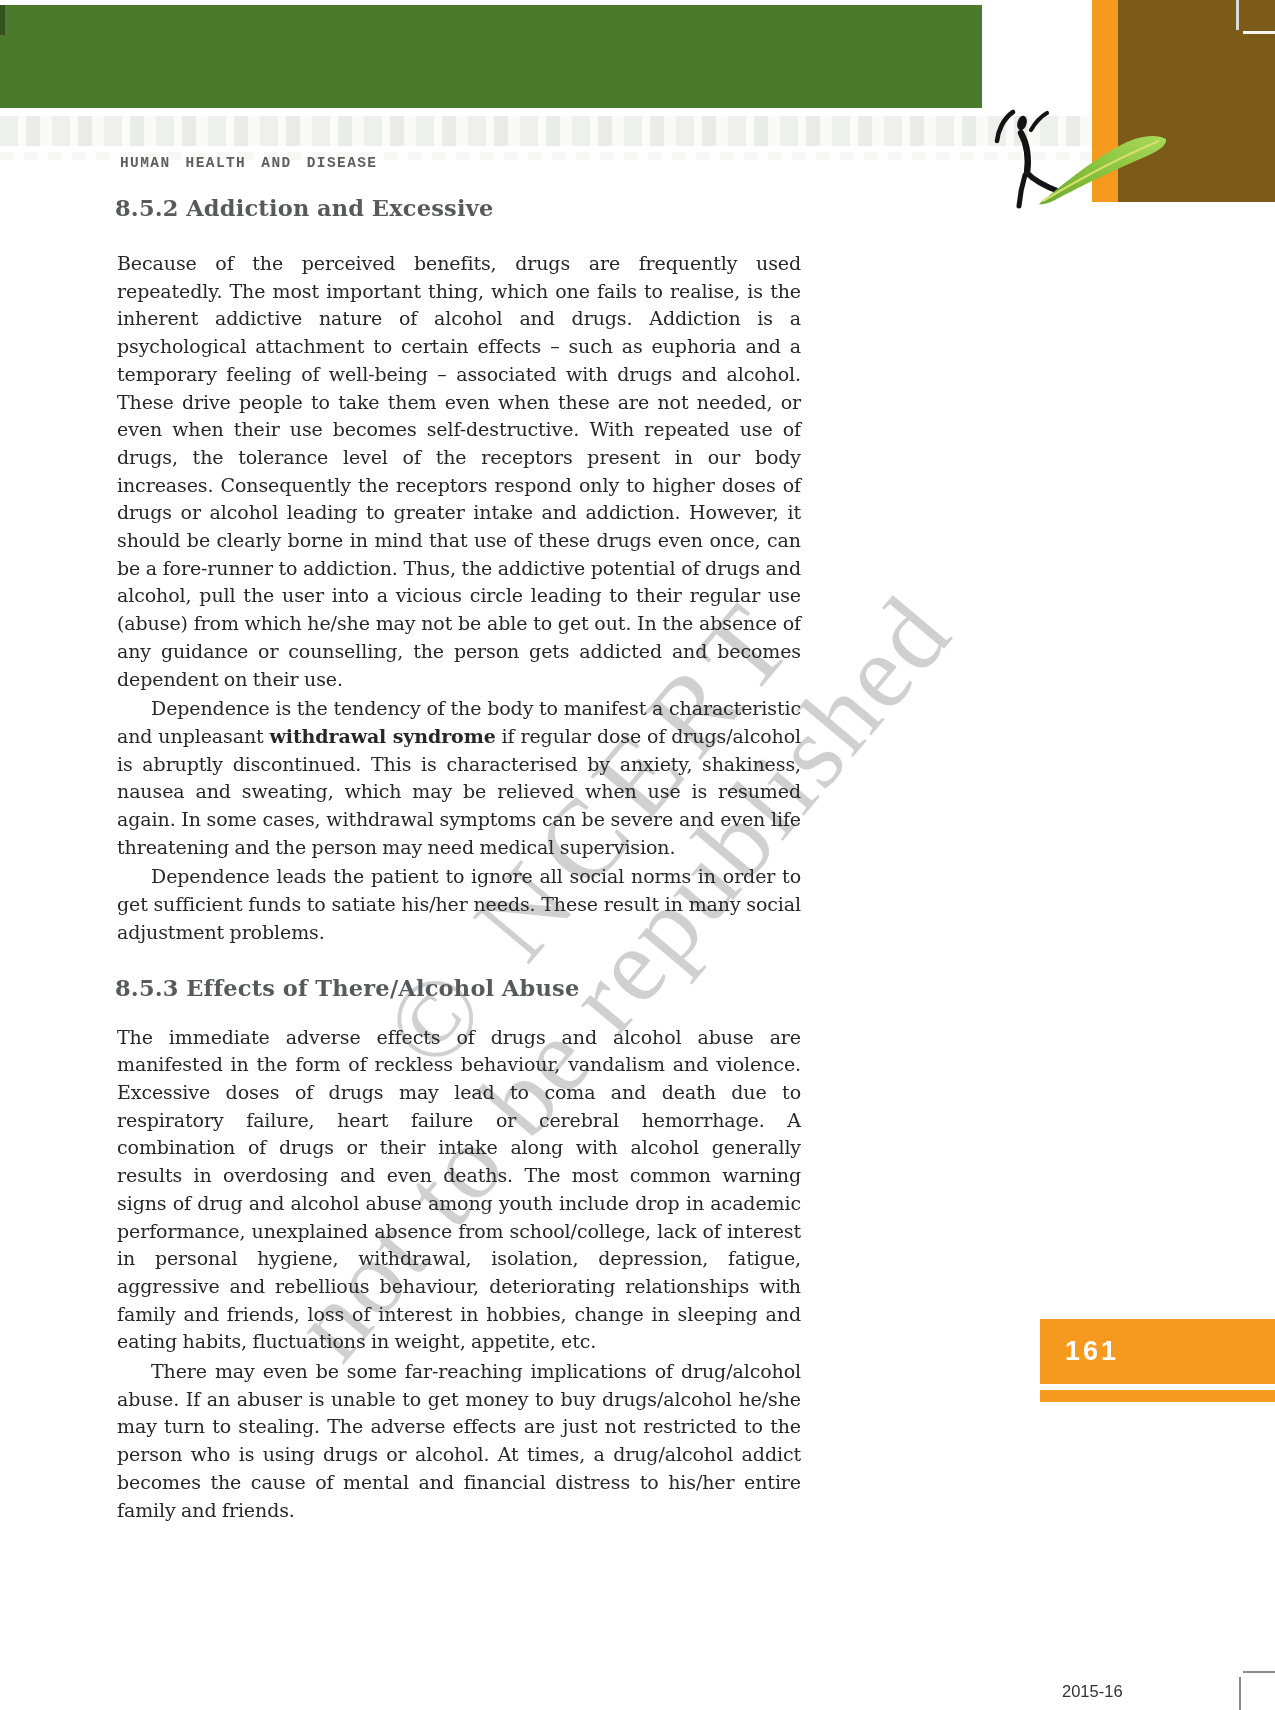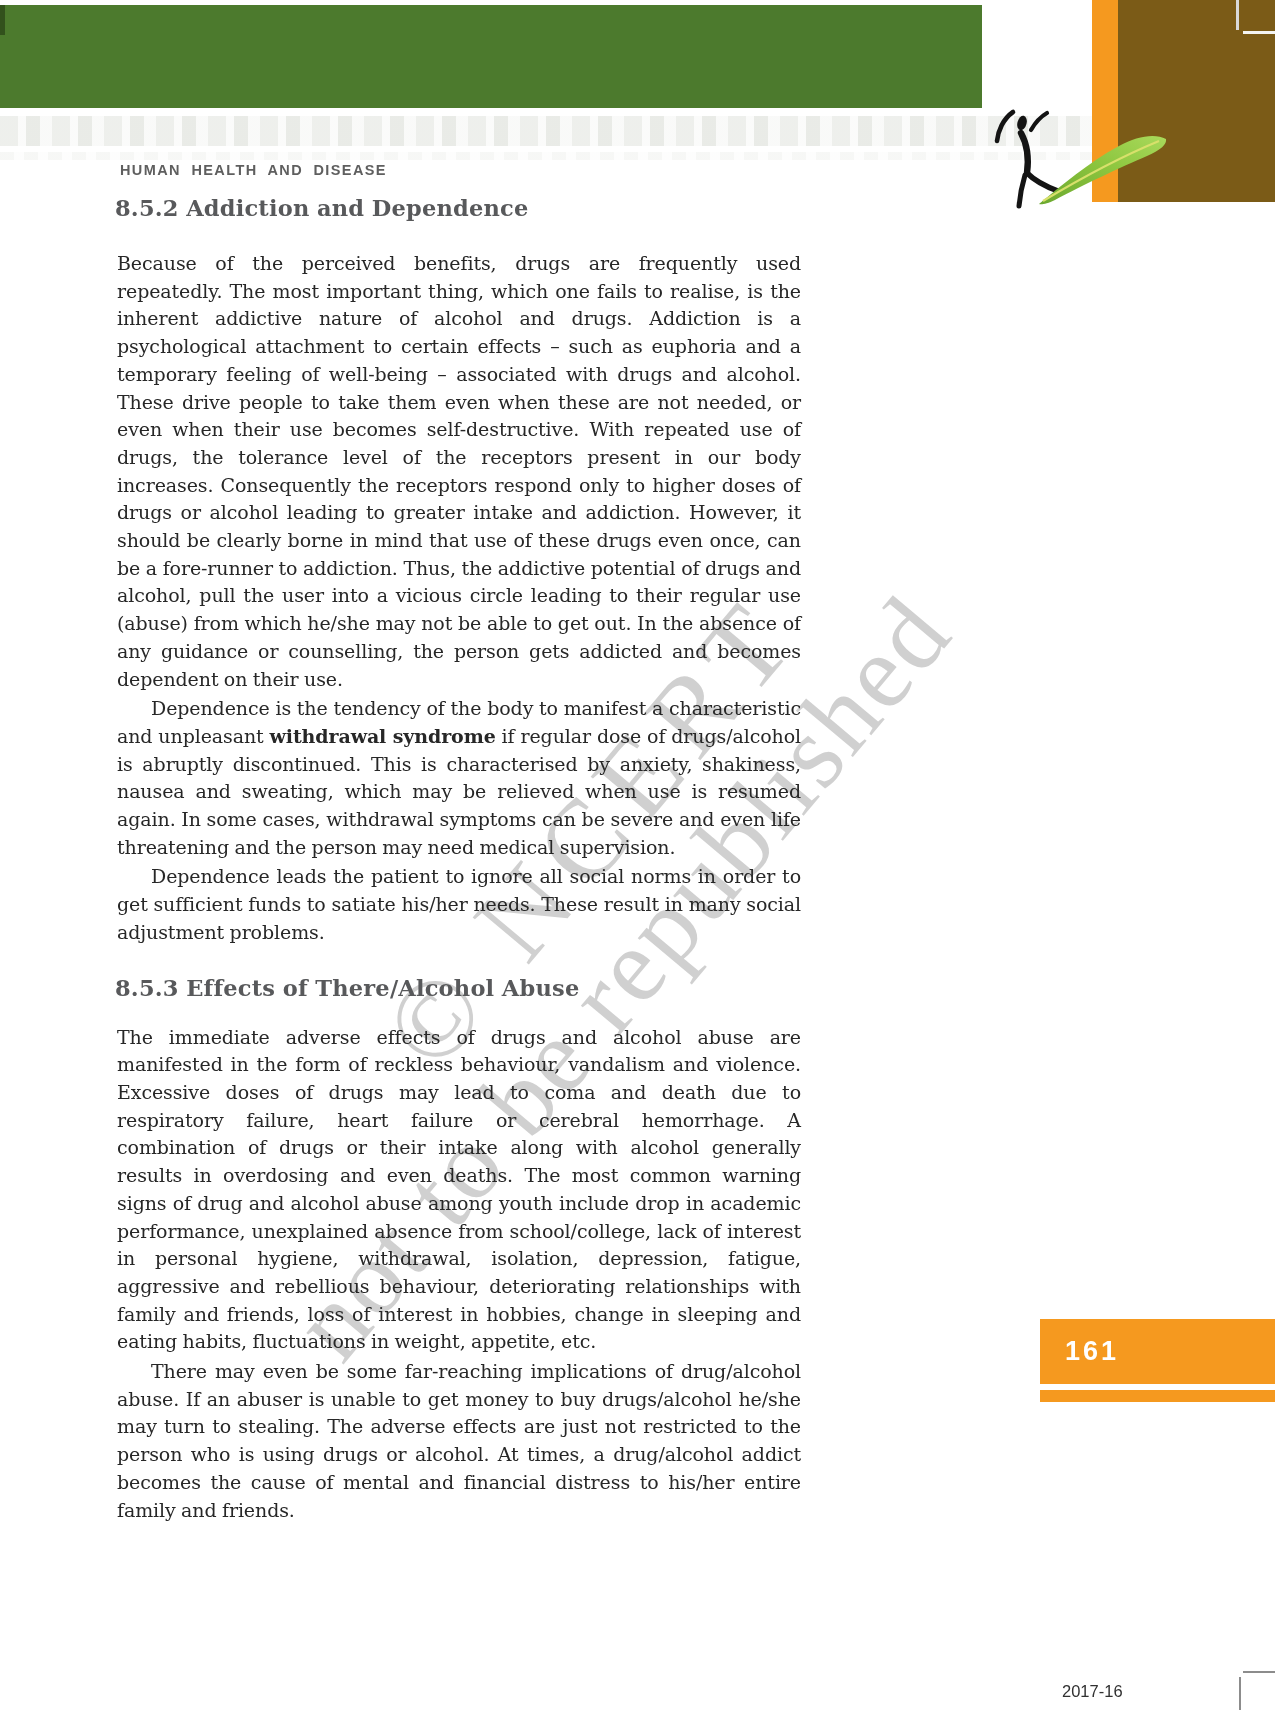--- a/index.html
+++ b/index.html
@@ -12,22 +12,22 @@
     background:var(--banner_green);z-index:3;}
   .banner-notch{position:absolute;left:0;top:5px;width:5px;height:30px;
     background:#32511c;z-index:4;}
   .texture-band{position:absolute;left:0;top:116px;width:1092px;height:30px;z-index:2;
     background:repeating-linear-gradient(90deg,
       rgba(140,150,128,.15) 0 18px, rgba(140,150,128,.04) 18px 26px,
       rgba(140,150,128,.19) 26px 40px, rgba(140,150,128,.05) 40px 52px);}
   .texture-band2{position:absolute;left:0;top:152px;width:1092px;height:8px;z-index:2;opacity:.45;
     background:repeating-linear-gradient(90deg,
       rgba(140,150,128,.16) 0 14px, rgba(140,150,128,.04) 14px 24px);}
-  .running-head{position:absolute;left:120px;top:162px;z-index:5;
-    font-family:Liberation Sans, sans-serif;font-size:14.5px;letter-spacing:1.4px;
+  .running-head{position:absolute;left:120px;top:155px;z-index:5;
+    font-family:Liberation Mono, monospace;font-size:14.5px;letter-spacing:1.4px;
     word-spacing:5px;color:#5f5f5f;font-weight:bold;}
   .orange-strip{position:absolute;left:1092px;top:0;width:26px;height:202px;
     background:var(--strip_orange);z-index:3;}
   .brown-block{position:absolute;left:1118px;top:0;width:157px;height:202px;
     background:var(--block_brown);z-index:3;}
   .cropmark-top-v{position:absolute;left:1236px;top:0;width:3px;height:30px;background:#d9d9d9;z-index:6;}
   .cropmark-top-h{position:absolute;left:1243px;top:31px;width:32px;height:3px;background:#f4f4f2;z-index:6;}
   .figure-svg{position:absolute;left:992px;top:106px;width:72px;height:106px;z-index:5;}
   .leaf-svg{position:absolute;left:1033px;top:128px;width:140px;height:80px;z-index:6;}
   
@@ -94,32 +94,32 @@
       </linearGradient>
     </defs>
     <path d="M6,76 C28,58 56,34 86,18 C104,8 122,5 133,11 C134,16 128,22 114,28 C88,39 48,58 22,72 C14,76 8,77 6,76 Z" fill="url(#leafg)"></path>
     <path d="M10,73 C40,55 80,32 126,13" stroke="#D8E06B" stroke-width="2.2" fill="none"></path>
   </svg>
 
   <div class="wm wm1">© NCERT</div>
   <div class="wm wm2">not to be republished</div>
 
   <main>
-    <h2>8.5.2 Addiction and Dependence</h2>
+    <h2>8.5.2 Addiction and Excessive</h2>
     <p>Because of the perceived benefits, drugs are frequently used repeatedly. The most important thing, which one fails to realise, is the inherent addictive nature of alcohol and drugs. Addiction is a psychological attachment to certain effects – such as euphoria and a temporary feeling of well-being – associated with drugs and alcohol. These drive people to take them even when these are not needed, or even when their use becomes self-destructive. With repeated use of drugs, the tolerance level of the receptors present in our body increases. Consequently the receptors respond only to higher doses of drugs or alcohol leading to greater intake and addiction. However, it should be clearly borne in mind that use of these drugs even once, can be a fore-runner to addiction. Thus, the addictive potential of drugs and alcohol, pull the user into a vicious circle leading to their regular use (abuse) from which he/she may not be able to get out. In the absence of any guidance or counselling, the person gets addicted and becomes dependent on their use.</p>
     <p class="indent"><span>Dependence is the tendency of the body to manifest a characteristic and unpleasant </span><strong>withdrawal syndrome</strong><span> if regular dose of drugs/alcohol is abruptly discontinued. This is characterised by anxiety, shakiness, nausea and sweating, which may be relieved when use is resumed again. In some cases, withdrawal symptoms can be severe and even life threatening and the person may need medical supervision.</span></p>
     <p class="indent">Dependence leads the patient to ignore all social norms in order to get sufficient funds to satiate his/her needs. These result in many social adjustment problems.</p>
 
     <h2 class="h2b">8.5.3 Effects of There/Alcohol Abuse</h2>
     <p>The immediate adverse effects of drugs and alcohol abuse are manifested in the form of reckless behaviour, vandalism and violence. Excessive doses of drugs may lead to coma and death due to respiratory failure, heart failure or cerebral hemorrhage. A combination of drugs or their intake along with alcohol generally results in overdosing and even deaths. The most common warning signs of drug and alcohol abuse among youth include drop in academic performance, unexplained absence from school/college, lack of interest in personal hygiene, withdrawal, isolation, depression, fatigue, aggressive and rebellious behaviour, deteriorating relationships with family and friends, loss of interest in hobbies, change in sleeping and eating habits, fluctuations in weight, appetite, etc.</p>
     <p class="indent">There may even be some far-reaching implications of drug/alcohol abuse. If an abuser is unable to get money to buy drugs/alcohol he/she may turn to stealing. The adverse effects are just not restricted to the person who is using drugs or alcohol. At times, a drug/alcohol addict becomes the cause of mental and financial distress to his/her entire family and friends.</p>
   </main>
 
   <div class="pagenum-box">
     <span>161</span>
   </div>
   <div class="pagenum-strip"></div>
 
-  <div class="footer-year">2017-16</div>
+  <div class="footer-year">2015-16</div>
   <div class="cropmark-bot-h"></div>
   <div class="cropmark-bot-v"></div>
 
 </div>
 
 </body></html>

